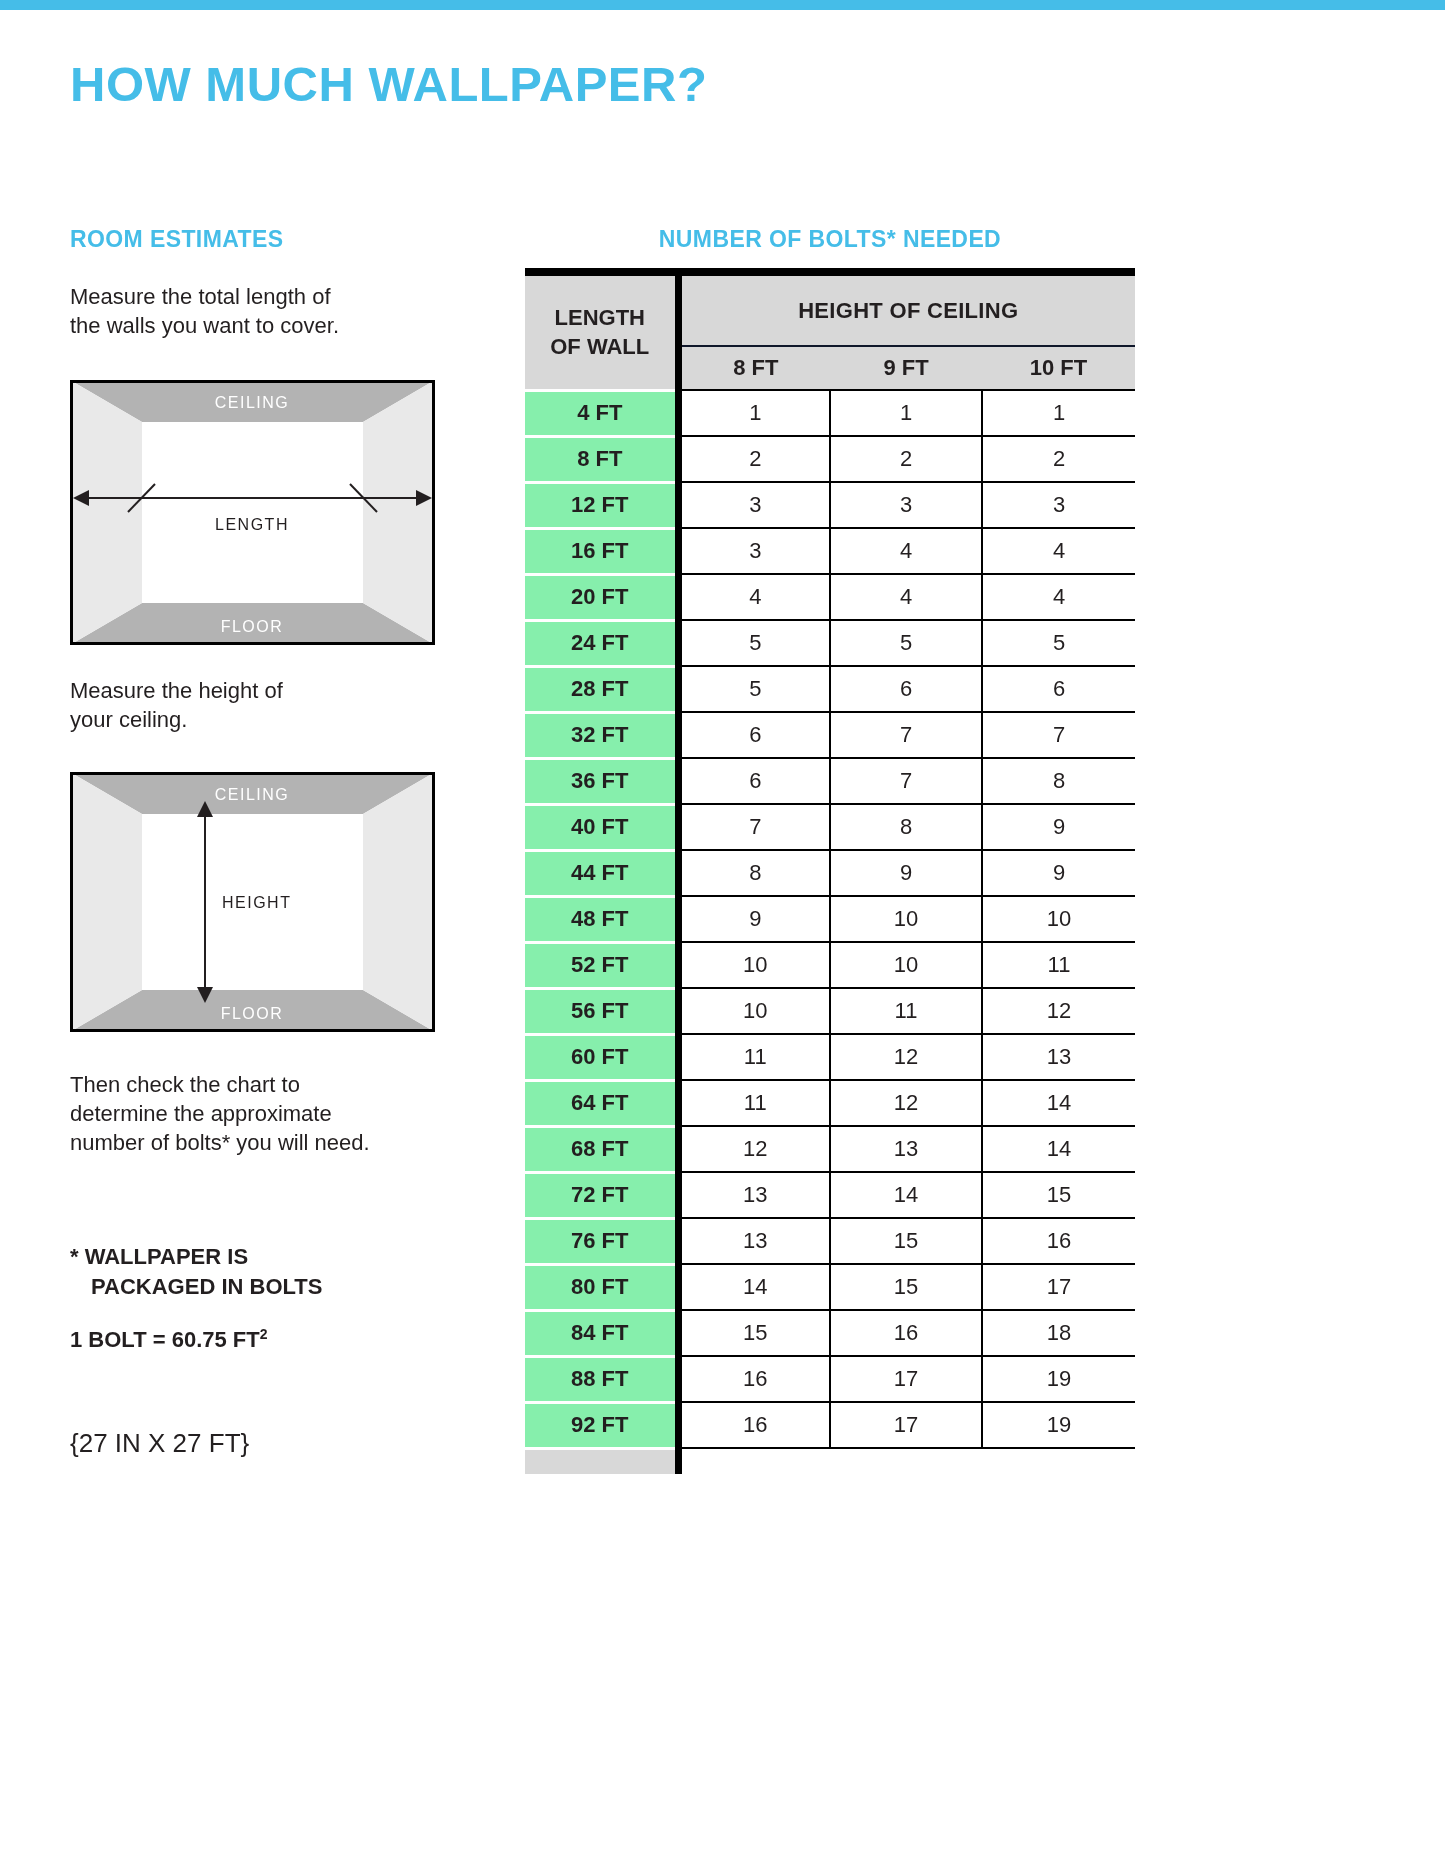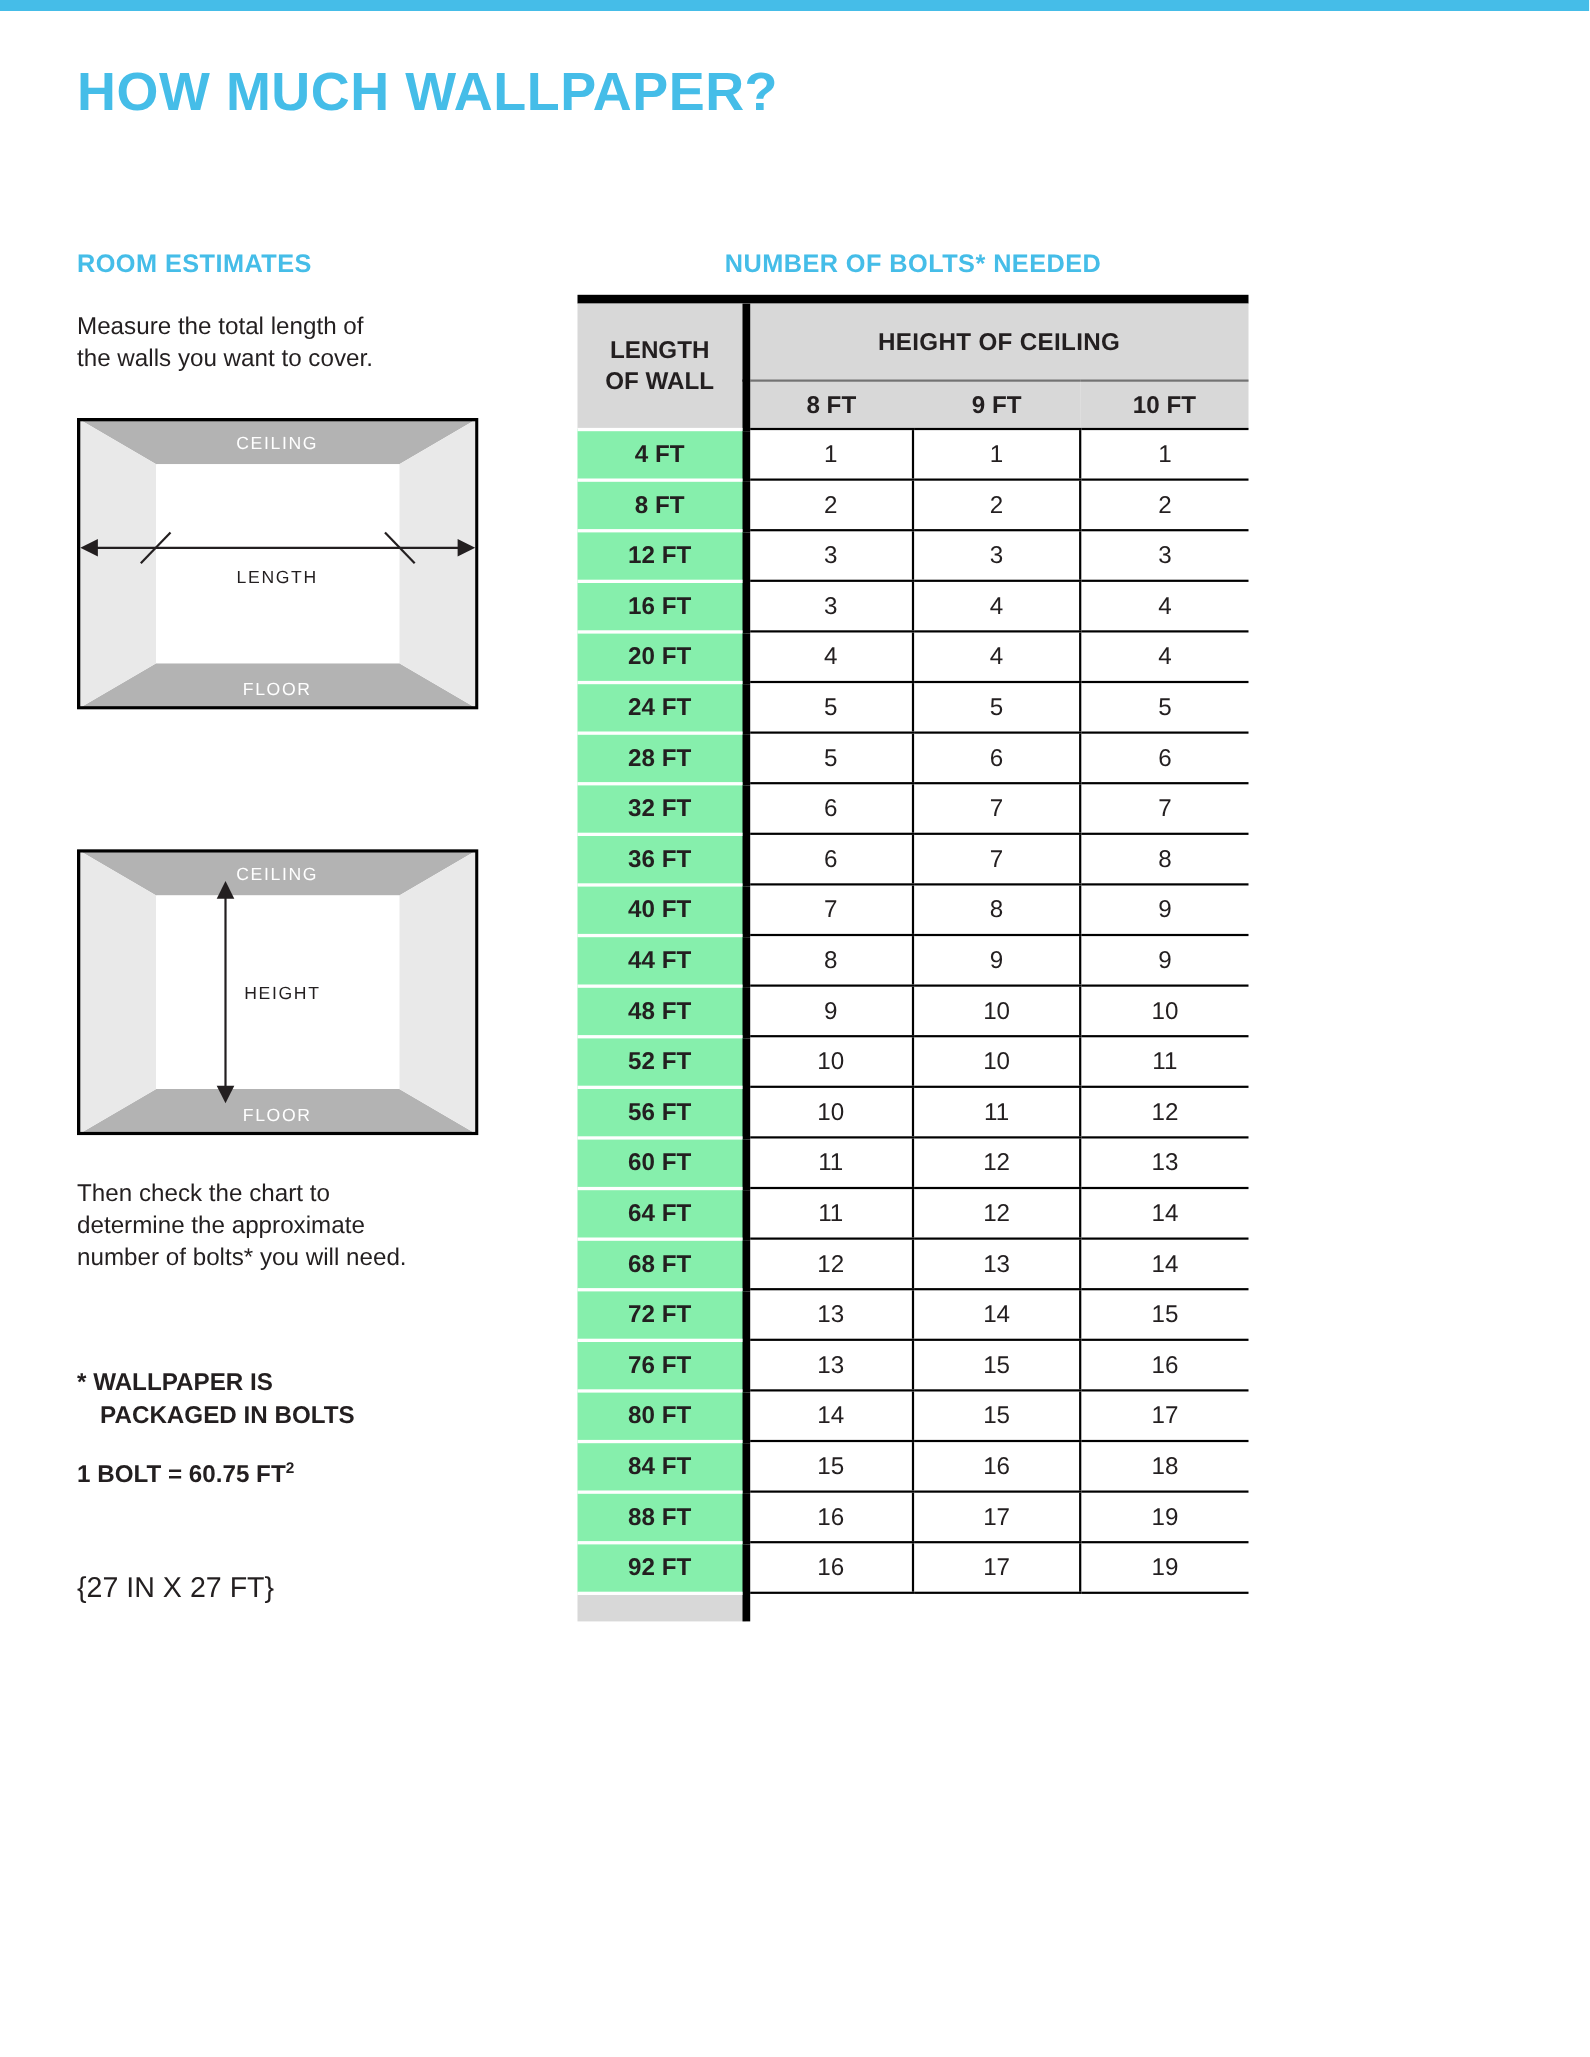--- a/index.html
+++ b/index.html
@@ -32,21 +32,21 @@
 
   
   .table-wrap { position:absolute; left:525px; top:268px; width:610px; }
   .table-topbar { height:8px; background:#000000; }
   table.bolts { border-collapse:collapse; width:610px; table-layout:fixed; }
   .bolts th, .bolts td { font-size:22px; text-align:center; vertical-align:middle; color:#231f20; }
   th.lenhdr {
     background:#d8d8d8; border-right:7px solid #000; border-bottom:3px solid #fff;
     font-weight:bold; line-height:29px;
   }
-  th.group { background:#d8d8d8; border-bottom:2px solid #737373; height:70px; font-weight:bold; letter-spacing:0.3px; }
+  th.group { background:#d8d8d8; border-bottom:2px solid #0f172a; height:70px; font-weight:bold; letter-spacing:0.3px; }
   th.ft { background:#d8d8d8; border-bottom:2px solid #000; height:44px; font-weight:bold; }
   th.len { background:#86efac; border-right:7px solid #000; border-bottom:3px solid #fff; font-weight:bold; height:46px; }
   td.val { border-bottom:2px solid #000; height:46px; font-weight:normal; background:#fff; }
   td.val + td.val { border-left:2px solid #000; }
   th.fillerL { background:#d8d8d8; border-right:7px solid #000; height:26px; }
   td.fillerR { background:#fff; }
 </style>
 </head>
 <body>
 
@@ -75,20 +75,24 @@
     <polygon points="3,118 19,110 19,126" fill="#231f20"></polygon>
     <polygon points="362,118 346,110 346,126" fill="#231f20"></polygon>
     <line x1="58" y1="132" x2="85" y2="104" stroke="#231f20" stroke-width="2"></line>
     <line x1="280" y1="104" x2="307" y2="132" stroke="#231f20" stroke-width="2"></line>
     <rect x="1.5" y="1.5" width="362" height="262" fill="none" stroke="#000000" stroke-width="3"></rect>
     <text x="182" y="28" text-anchor="middle" font-size="16" letter-spacing="1.5" fill="#ffffff">CEILING</text>
     <text x="182" y="150" text-anchor="middle" font-size="16" letter-spacing="1.5" fill="#231f20">LENGTH</text>
     <text x="182" y="252" text-anchor="middle" font-size="16" letter-spacing="1.5" fill="#ffffff">FLOOR</text>
   </svg>
 
+  <div class="step" id="step2">
+    <div>Measure the height of</div>
+    <div>your ceiling.</div>
+  </div>
 
   <svg class="diagram" id="diagram-height" viewBox="0 0 365 260" width="365" height="260">
     <polygon points="0,0 365,0 293,42 72,42" fill="#b3b3b3"></polygon>
     <polygon points="0,260 365,260 293,218 72,218" fill="#b3b3b3"></polygon>
     <polygon points="0,0 72,42 72,218 0,260" fill="#e9e9e9"></polygon>
     <polygon points="365,0 293,42 293,218 365,260" fill="#e9e9e9"></polygon>
     <rect x="72" y="42" width="221" height="176" fill="#ffffff"></rect>
     <line x1="135" y1="34" x2="135" y2="226" stroke="#231f20" stroke-width="2"></line>
     <polygon points="135,29 127,45 143,45" fill="#231f20"></polygon>
     <polygon points="135,231 127,215 143,215" fill="#231f20"></polygon>

